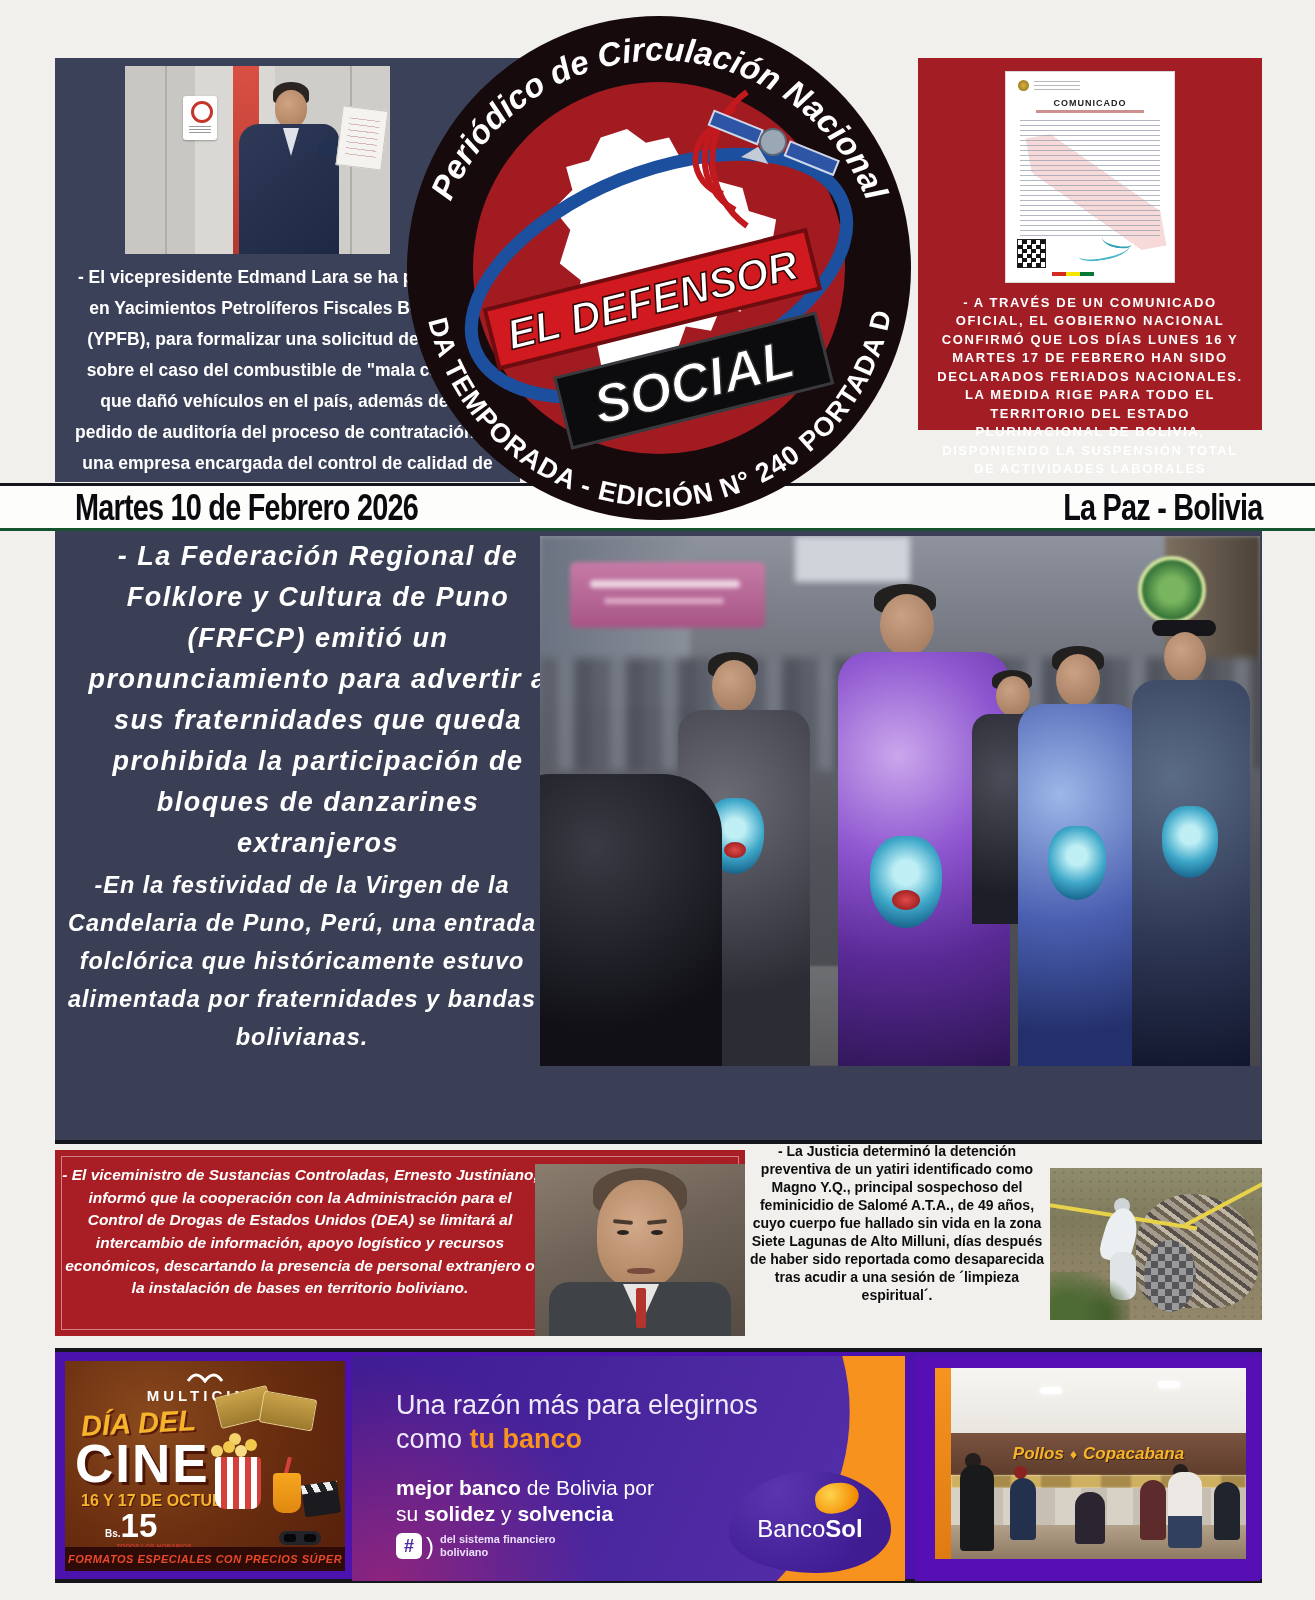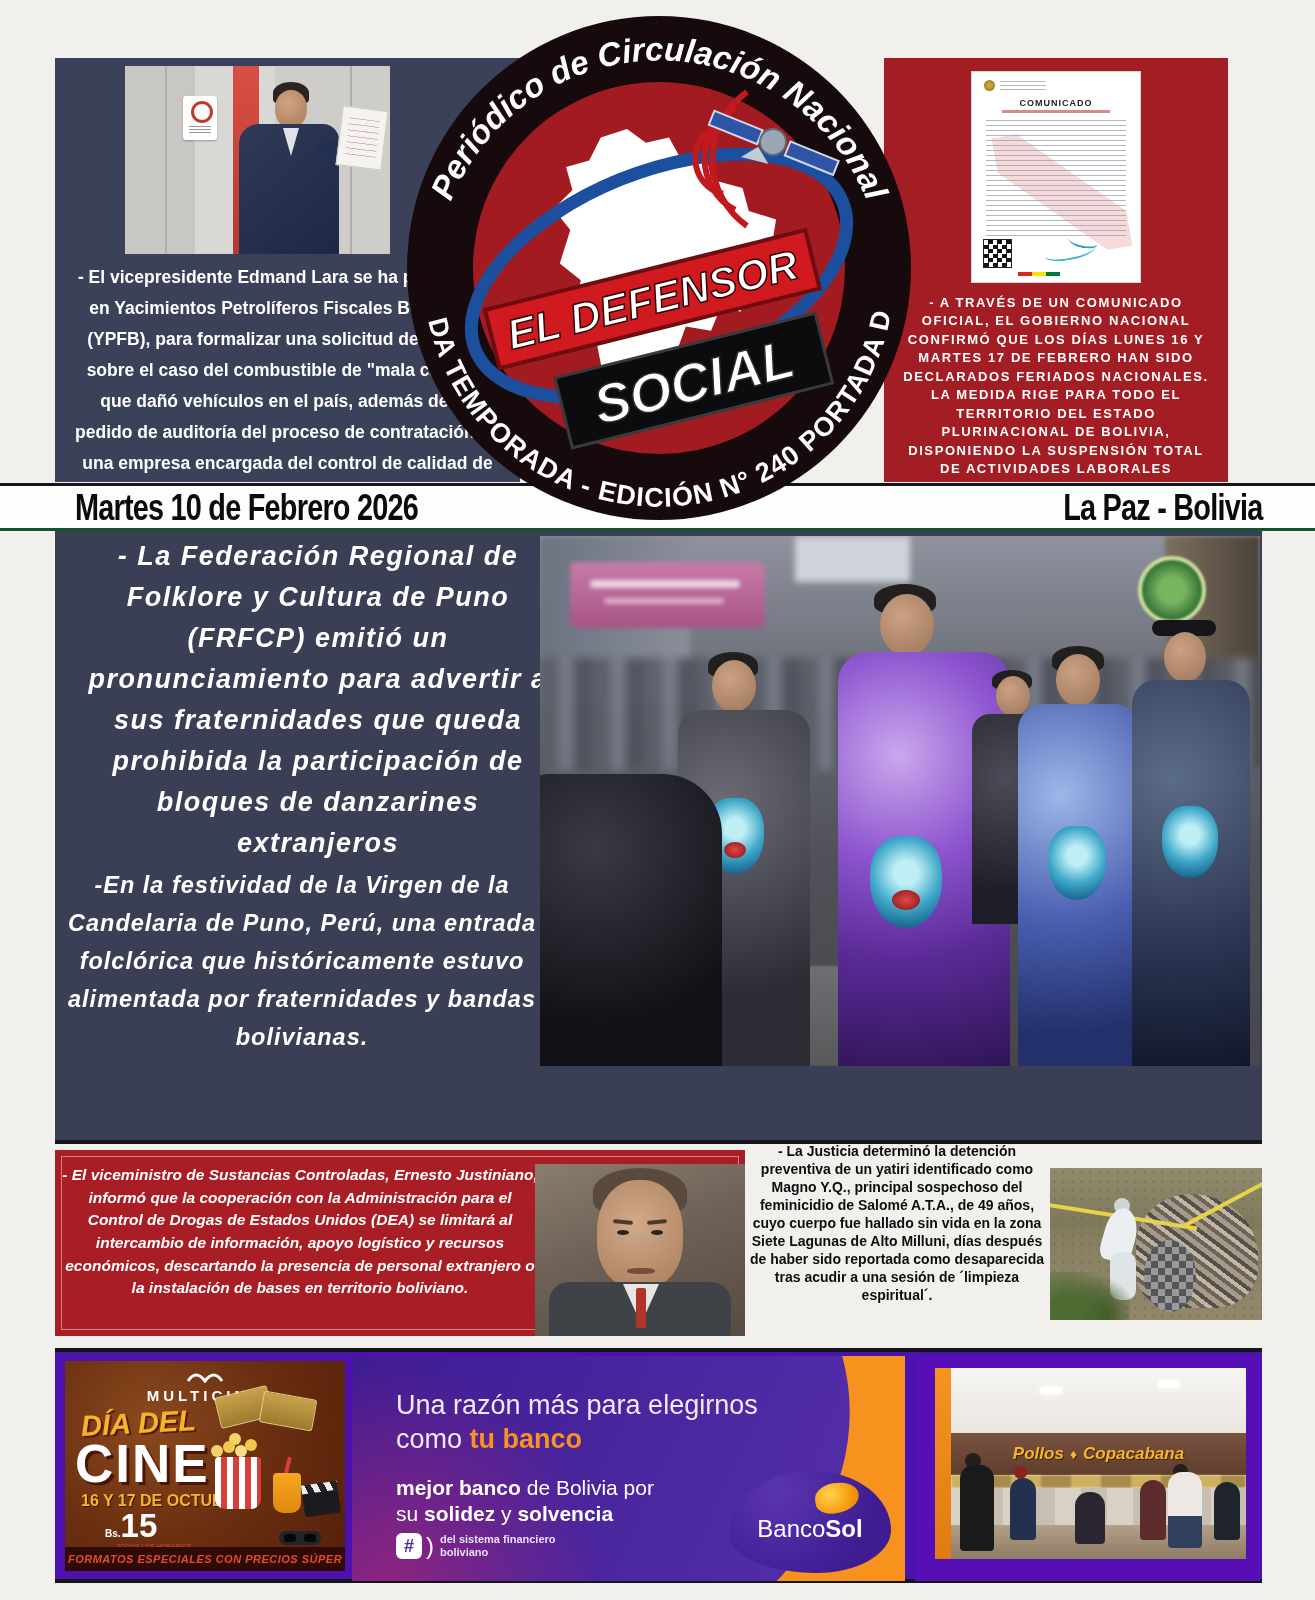--- a/index.html
+++ b/index.html
@@ -23,21 +23,21 @@
   .la-head{left:150px;top:24px;width:32px;height:38px;background:radial-gradient(circle at 40% 35%,#d0a383,#a67a58);border-radius:48%;}
   .la-body{left:114px;top:58px;width:100px;height:130px;background:linear-gradient(140deg,#2e3a58,#1d2844);border-radius:20px 16px 0 0;}
   .la-shirt{left:158px;top:62px;width:16px;height:28px;background:#dfe2e8;clip-path:polygon(0 0,100% 0,50% 100%);}
   .la-arm{left:192px;top:72px;width:44px;height:14px;background:#223052;transform:rotate(-20deg);border-radius:6px;}
   .la-paper{left:214px;top:42px;width:44px;height:58px;background:#f4f3f0;border:1px solid #c9c6c0;
     transform:rotate(7deg);background-image:repeating-linear-gradient(#d8b7b7 0 1px,transparent 1px 6px);
     background-size:70% 70%;background-position:50% 55%;background-repeat:no-repeat;}
   .hdr-left-text{left:0;top:204px;width:465px;padding:0 16px;box-sizing:border-box;
     color:#fff;font-weight:bold;font-size:17.5px;line-height:1.77;text-align:center;}
 
-  .hdr-right{left:884px;top:58px;width:344px;height:424px;background:#a21d24;z-index:1;}
+  .hdr-right{left:918px;top:58px;width:344px;height:372px;background:#a21d24;z-index:1;}
   .doc{left:88px;top:14px;width:168px;height:210px;background:#fff;box-shadow:0 0 0 1px #d8d8d8;overflow:hidden;}
   .doc-crest{left:12px;top:8px;width:11px;height:11px;border-radius:50%;background:radial-gradient(#d9b23a,#8a6a1f);}
   .doc-headlines{left:28px;top:9px;width:46px;height:9px;background:repeating-linear-gradient(#b9b9b9 0 1px,transparent 1px 4px);}
   .doc-title{left:0;top:26px;width:100%;text-align:center;font-size:9px;font-weight:bold;color:#222;letter-spacing:1px;}
   .doc-sub{left:30px;top:38px;width:108px;height:3px;background:#a33;opacity:.55;}
   .doc-body{left:14px;top:48px;width:140px;height:118px;background:repeating-linear-gradient(#97a0ad 0 1px,transparent 1px 5px);opacity:.75;}
   .doc-wm{left:30px;top:55px;width:120px;height:130px;background:linear-gradient(45deg,transparent 38%,rgba(228,130,130,.30) 38% 62%,transparent 62%);transform:rotate(-10deg);}
   .doc-qr{left:12px;top:168px;width:27px;height:27px;background:repeating-conic-gradient(#151515 0% 25%,#fff 0% 50%);background-size:9px 9px;outline:1px solid #222;}
   .doc-sig{left:72px;top:170px;width:52px;height:16px;border-bottom:2px solid #49b8c9;border-radius:0 0 60% 40%;transform:rotate(-8deg);}
   .doc-sig2{left:96px;top:162px;width:30px;height:12px;border-bottom:2px solid #2f9fb5;border-radius:0 0 40% 70%;transform:rotate(6deg);}

